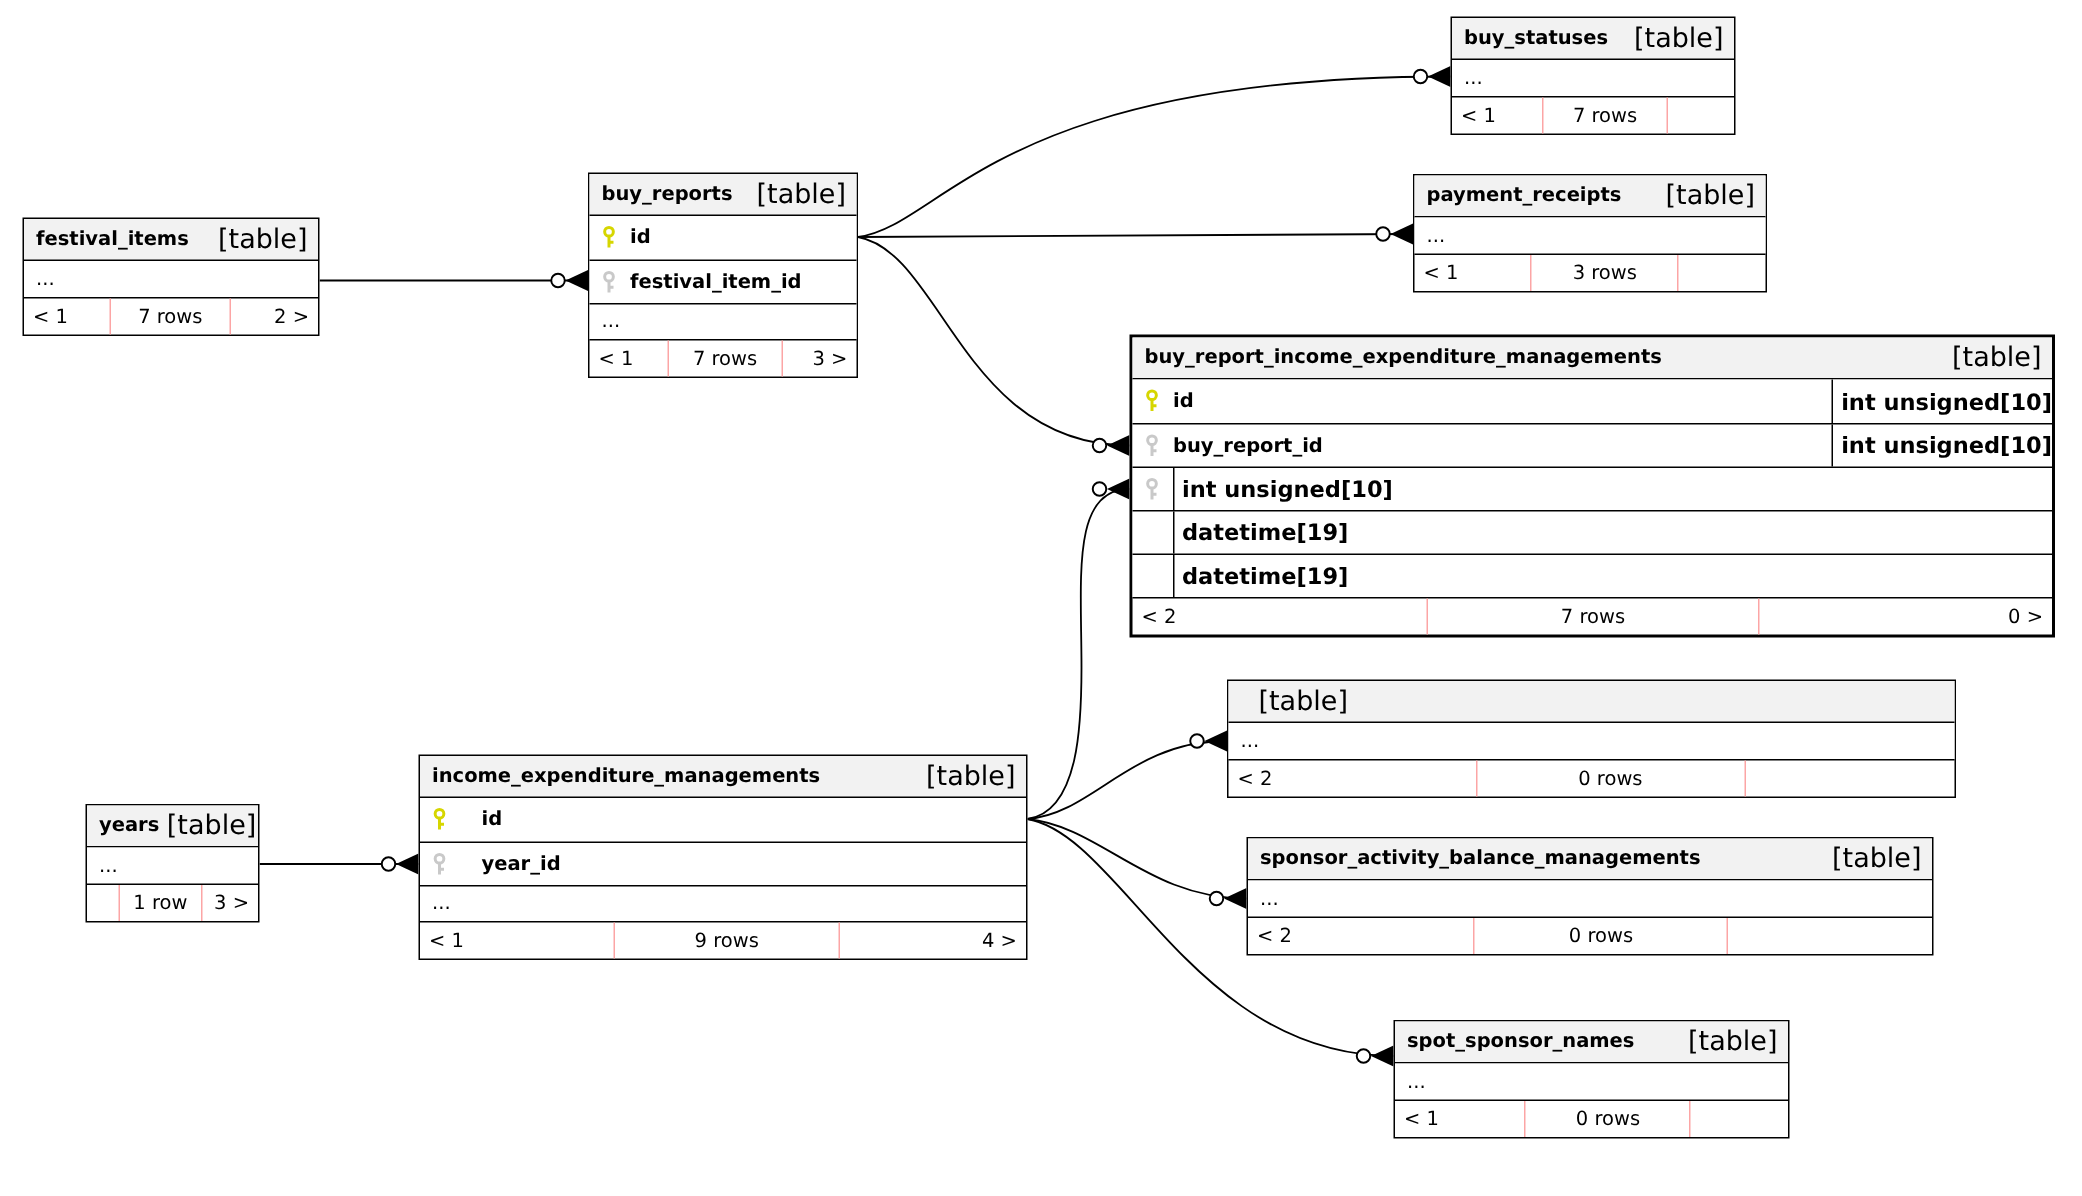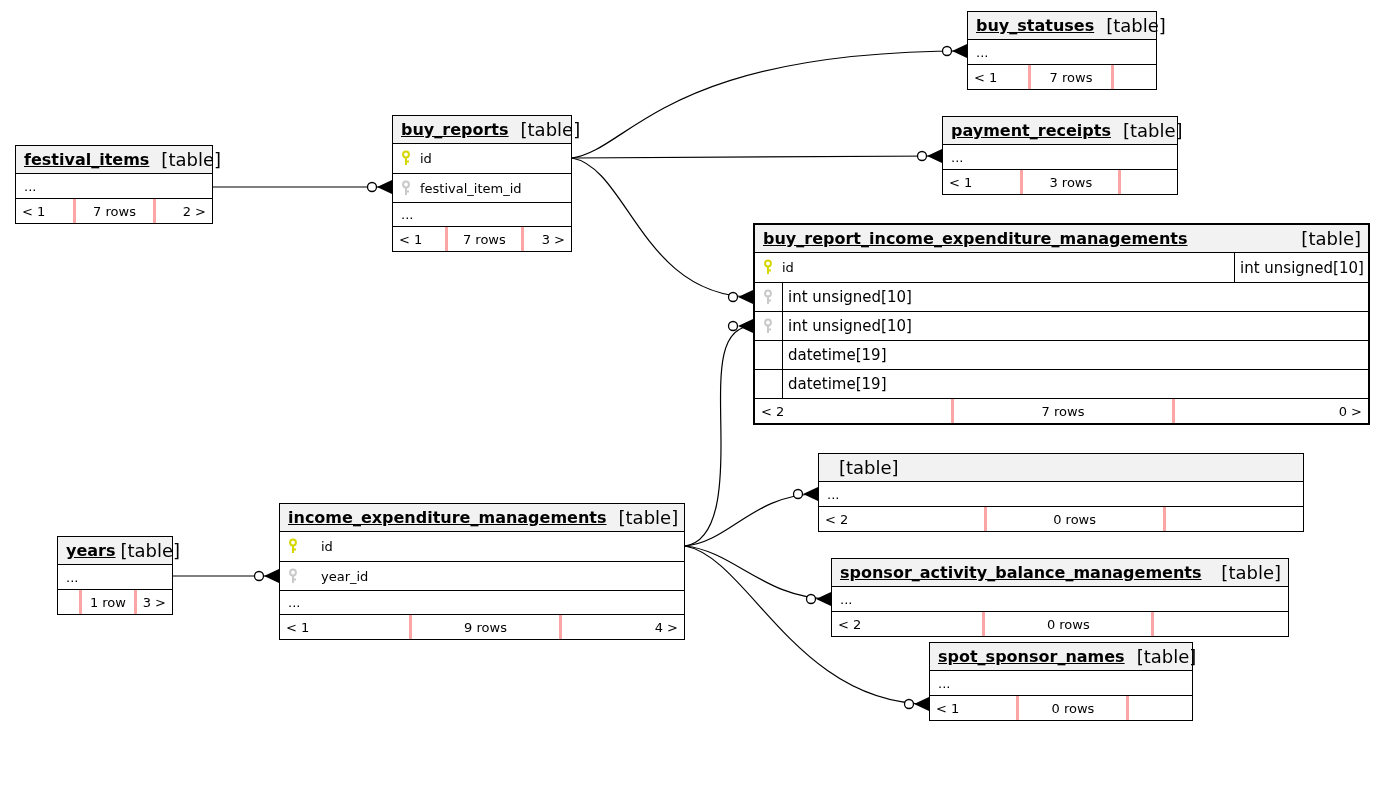--- a/index.html
+++ b/index.html
@@ -3,36 +3,36 @@
 <meta charset="utf-8">
 <style>
   html,body{margin:0;padding:0;background:#fff;}
   .canvas{position:relative;width:1388px;height:797px;background:#fff;overflow:hidden;
           font-family:"DejaVu Sans","Liberation Sans",sans-serif;color:#000;}
   .wires{position:absolute;left:0;top:0;z-index:1;}
   .tbl{position:absolute;background:#fff;border:1px solid #000;box-sizing:border-box;z-index:2;font-size:13px;}
   .tbl.emph{border-width:2px;}
   .tbl-head{display:flex;justify-content:space-between;align-items:center;background:#f2f2f2;
             border-bottom:1px solid #000;height:28px;padding:0 7px 0 8px;box-sizing:border-box;cursor:pointer;}
-  .tname{font-weight:bold;font-size:16px;white-space:nowrap;text-decoration:underline;}
+  .tname{font-weight:bold;font-size:13px;white-space:nowrap;}
   .tbadge{font-size:18px;margin-left:12px;white-space:nowrap;}
   .trow{display:flex;align-items:center;box-sizing:border-box;background:#fff;}
   .trow + .trow{border-top:1px solid #000;}
-  .frow{height:29px;padding-left:7px;}
+  .frow{height:29px;padding-left:7px;font-weight:bold;}
   .erow{height:24px;padding-left:8px;}
   .keyicon{width:12px;height:17px;margin-right:8px;flex:0 0 auto;}
   .keyspacer{width:12px;margin-right:8px;flex:0 0 auto;}
   .pk{color:#d6d600;}
   .fk{color:#c9c9c9;}
   .fname{flex:1 1 auto;white-space:nowrap;overflow:hidden;}
   .ftype{flex:0 0 128px;align-self:stretch;display:flex;align-items:center;
          border-left:1px solid #000;padding-left:5px;font-size:15px;white-space:nowrap;}
   .tfoot{display:flex;height:25px;border-top:1px solid #000;box-sizing:border-box;}
   .fc{display:flex;align-items:center;padding:0 6px;box-sizing:border-box;white-space:nowrap;}
-  .fc + .fc{border-left:3px solid #fca5a5;}
+  .fc + .fc{border-left:1px solid #fca5a5;}
   .fc.c{justify-content:center;}
   .fc.r{justify-content:flex-end;}
   .gennote{position:absolute;left:18px;top:766px;font-size:18px;z-index:2;margin-top:32px;}
   svg.wires path{fill:none;stroke:#000;stroke-width:1.2px;}
   svg.wires circle{fill:#fff;stroke:#000;stroke-width:1.3px;}
   svg.wires polygon{fill:#000;stroke:none;}
 </style>
 </head>
 <body>
 
@@ -172,20 +172,21 @@
           <path d="M6 7.5 V15 M6 11.5 h3" stroke="currentColor" stroke-width="2" fill="none"></path>
         </svg>
       <span class="fname">id</span>
       <span class="ftype">int unsigned[10]</span>
     </div>
     <div class="trow frow">
       <svg class="keyicon fk" viewBox="0 0 12 17">
           <circle cx="6" cy="4.5" r="2.9" fill="none" stroke="currentColor" stroke-width="2"></circle>
           <path d="M6 7.5 V15 M6 11.5 h3" stroke="currentColor" stroke-width="2" fill="none"></path>
         </svg>
+      <span class="fname">buy_report_id</span>
       <span class="ftype">int unsigned[10]</span>
     </div>
     <div class="trow frow">
       <svg class="keyicon fk" viewBox="0 0 12 17">
           <circle cx="6" cy="4.5" r="2.9" fill="none" stroke="currentColor" stroke-width="2"></circle>
           <path d="M6 7.5 V15 M6 11.5 h3" stroke="currentColor" stroke-width="2" fill="none"></path>
         </svg>
       <span class="ftype">int unsigned[10]</span>
     </div>
     <div class="trow frow">
@@ -221,21 +222,21 @@
       <span class="tbadge">[table]</span>
     </div>
     <div class="trow erow">...</div>
     <div class="tfoot">
       <span class="fc" style="width:33%">&lt; 2</span>
       <span class="fc c" style="width:37%">0 rows</span>
       <span class="fc r" style="width:30%"></span>
     </div>
   </div>
 
-  <div class="tbl" style="left:929px;top:642px;width:264px">
+  <div class="tbl" style="left:929px;top:680px;width:264px">
     <div class="tbl-head">
       <span class="tname">spot_sponsor_names</span>
       <span class="tbadge">[table]</span>
     </div>
     <div class="trow erow">...</div>
     <div class="tfoot">
       <span class="fc" style="width:33%">&lt; 1</span>
       <span class="fc c" style="width:42%">0 rows</span>
       <span class="fc r" style="width:25%"></span>
     </div>

